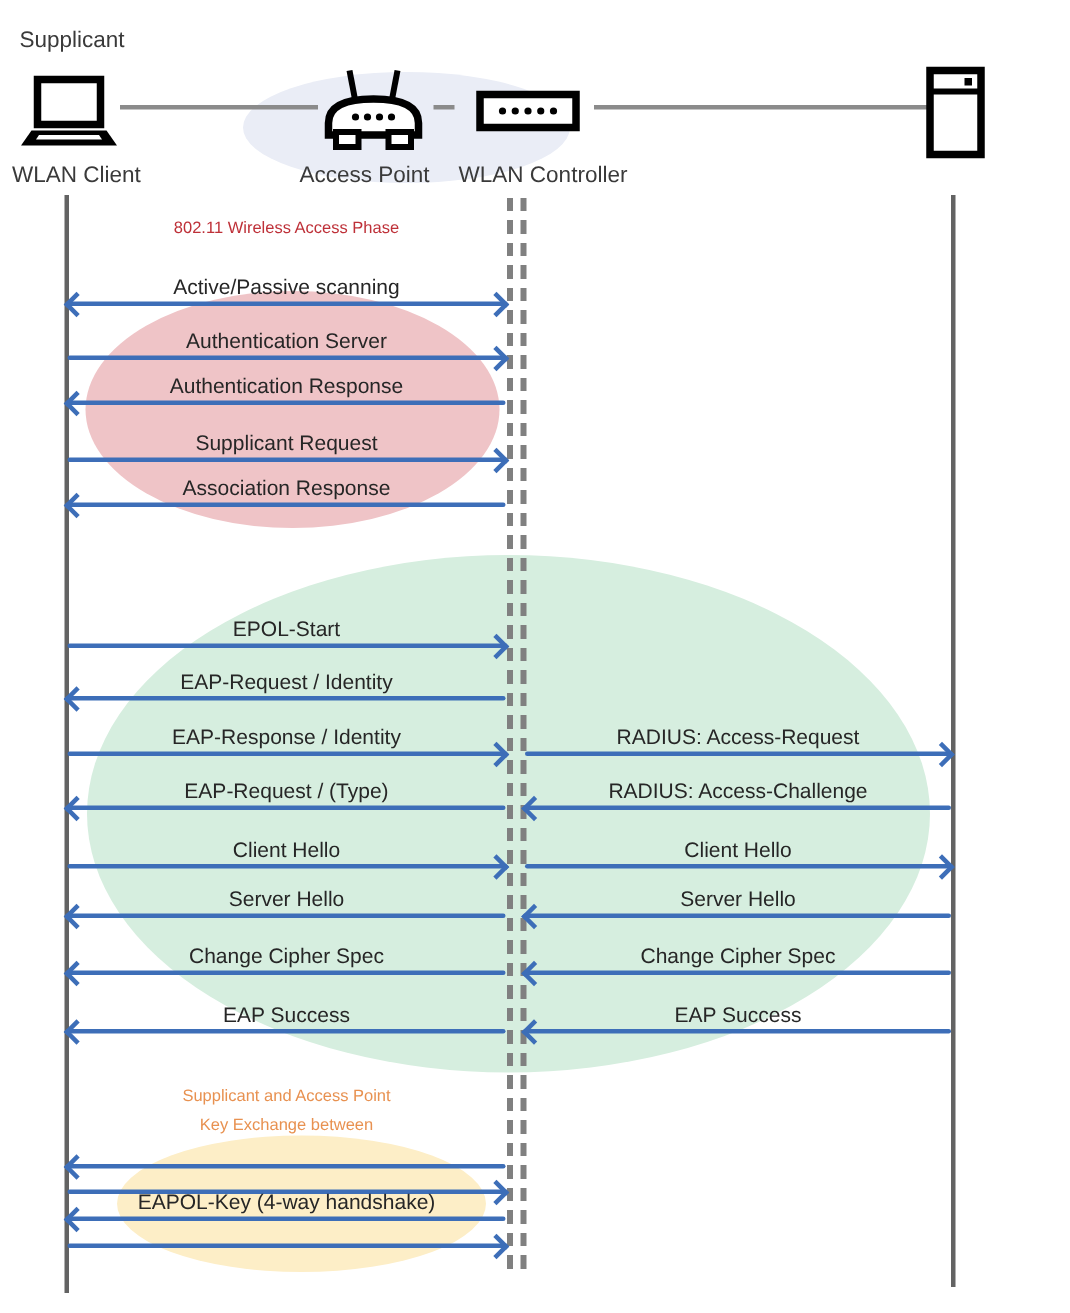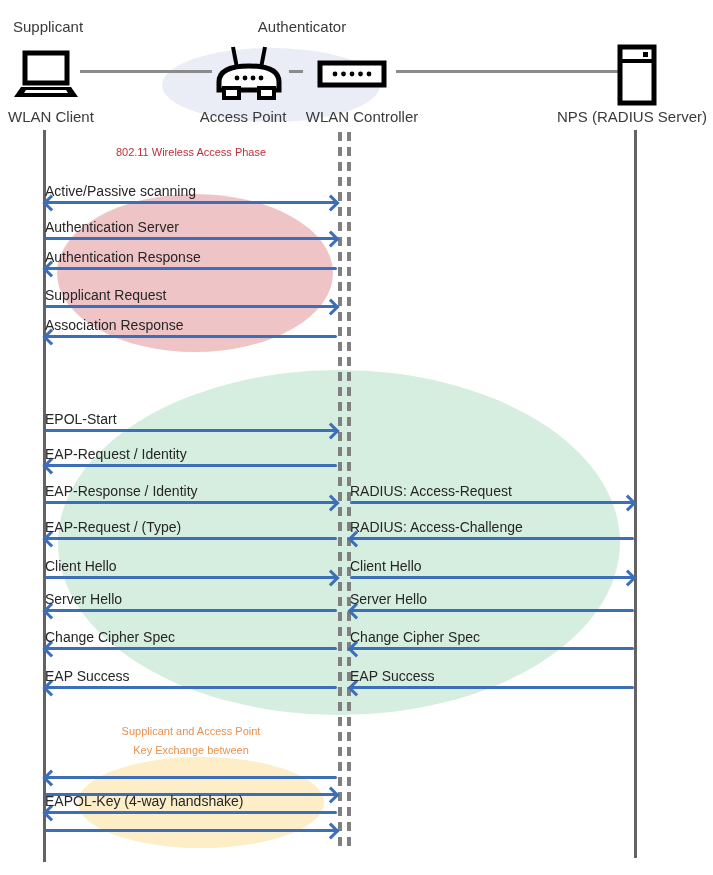--- a/index.html
+++ b/index.html
@@ -35,41 +35,40 @@
   .title-red{color:#BE3038;}
   .title-green{color:#42AE6C;}
   .title-orange{color:#E89150;line-height:19px;}
   
   .msg{position:absolute;height:3px;background:var(--blue);border-radius:2px;}
   .lane-left{left:45px;width:292px;}
   .lane-right{left:350px;width:284px;}
   .lane-key{left:45px;width:292px;}
   .msg .lbl{
     position:absolute;left:0;right:0;bottom:5px;
-    font-size:14px;color:var(--txt);white-space:nowrap;margin-top:33px;
+    text-align:center;font-size:14px;color:var(--txt);white-space:nowrap;margin-top:33px;
   }
   .msg.dir-right::after,.msg.dir-both::after{
     content:'';position:absolute;right:0;top:50%;width:9px;height:9px;
     border-top:3px solid var(--blue);border-right:3px solid var(--blue);
     transform:translateY(-50%) rotate(45deg);
   }
   .msg.dir-left::before,.msg.dir-both::before{
     content:'';position:absolute;left:0;top:50%;width:9px;height:9px;
     border-bottom:3px solid var(--blue);border-left:3px solid var(--blue);
     transform:translateY(-50%) rotate(45deg);
   }
   svg{display:block;}
 </style>
 </head>
 <body>
 
 <div id="canvas">
 
   <div class="abs role-label" style="left:13px;top:18px;">Supplicant</div>
-  <div class="abs role-label" style="left:200px;top:18px;width:204px;text-align:center;">Authenticator</div>
 
   <div class="abs hdr-ellipse" style="left:162px;top:48px;width:218px;height:74px;"></div>
 
   <div class="abs hline" style="left:80px;top:70px;width:132px;"></div>
   <div class="abs hline" style="left:289px;top:70px;width:14px;"></div>
   <div class="abs hline" style="left:396px;top:70px;width:222px;"></div>
 
   <div class="abs" style="left:12px;top:50px;">
     <svg width="68" height="52" viewBox="0 0 68 52">
       <rect x="13" y="3" width="42" height="30" fill="#fff" stroke="#000" stroke-width="5"></rect>
@@ -107,21 +106,20 @@
     <svg width="40" height="62" viewBox="0 0 40 62">
       <rect x="3" y="3" width="34" height="56" fill="#fff" stroke="#000" stroke-width="5"></rect>
       <line x1="5" y1="17" x2="35" y2="17" stroke="#000" stroke-width="4"></line>
       <rect x="26" y="8" width="5" height="5" fill="#000"></rect>
     </svg>
   </div>
 
   <div class="abs dev-label" style="left:8px;top:108px;">WLAN Client</div>
   <div class="abs dev-label" style="left:193px;top:108px;width:100px;text-align:center;">Access Point</div>
   <div class="abs dev-label" style="left:297px;top:108px;width:130px;text-align:center;">WLAN Controller</div>
-  <div class="abs dev-label" style="left:540px;top:108px;width:167px;text-align:right;">NPS (RADIUS Server)</div>
 
   <div class="abs phase-ellipse ellipse-pink" style="left:57px;top:194px;width:276px;height:158px;"></div>
   <div class="abs phase-ellipse ellipse-green" style="left:58px;top:370px;width:562px;height:345px;"></div>
   <div class="abs phase-ellipse ellipse-yellow" style="left:78px;top:757px;width:246px;height:91px;"></div>
 
   <div class="abs lifeline" style="left:43px;top:130px;height:732px;"></div>
   <div class="abs dashline" style="left:338px;top:132px;height:720px;"></div>
   <div class="abs dashline" style="left:347px;top:132px;height:720px;"></div>
   <div class="abs lifeline" style="left:634px;top:130px;height:728px;"></div>
 

